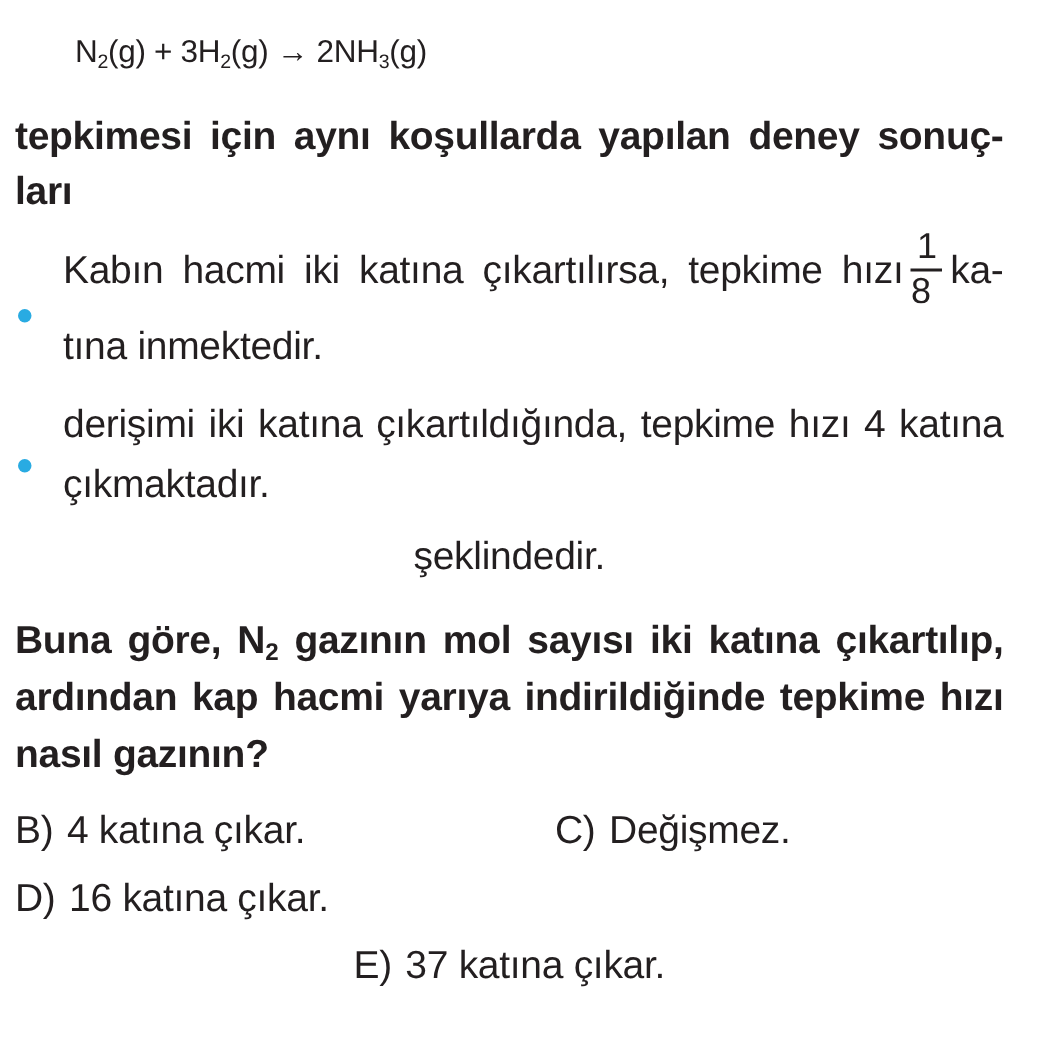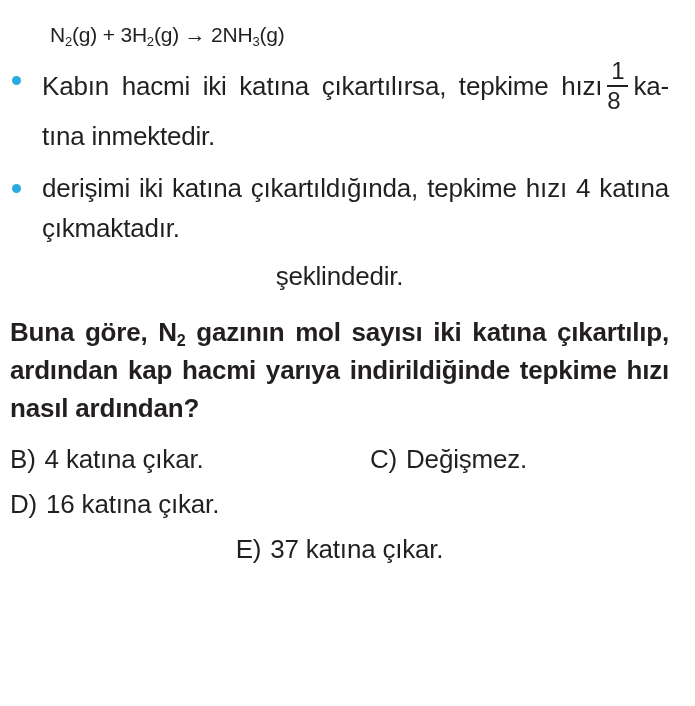--- a/index.html
+++ b/index.html
@@ -42,21 +42,21 @@
     text-align-last: justify;
     text-justify: inter-word;
   }
 
   .intro {
     margin-top: 20px;
     font-weight: bold;
     line-height: 37px;
   }
 
-  .bullet { display: flex; align-items: flex-start; }
+  .bullet { display: flex; align-items: center; }
   .bullet-1 { margin-top: 8px; }
   .bullet-2 { margin-top: 12px; }
   .bullet .dot {
     flex: none;
     width: 9px;
     height: 9px;
     border-radius: 50%;
     background: var(--bullet-color);
     margin: 16px 21px 0 2px;
   }
@@ -108,20 +108,24 @@
     text-align: center;
   }
 </style>
 </head>
 <body>
 
 <div class="page">
 
   <div class="equation">N<sub class="subscript">2</sub>(g) + 3H<sub class="subscript">2</sub>(g) → 2NH<sub class="subscript">3</sub>(g)</div>
 
+  <div class="intro">
+      <div class="text-line just">tepkimesi için aynı koşullarda yapılan deney sonuç-</div>
+      <div class="text-line">ları</div>
+    </div>
 
   <div class="bullet bullet-1">
     <span class="dot"></span>
     <div class="content">
         <div class="text-line just">Kabın hacmi iki katına çıkartılırsa, tepkime hızı<span class="frac">
             <span class="num">1</span>
             <span class="den">8</span>
           </span>ka-</div>
         <div class="text-line">tına inmektedir.</div>
       </div>
@@ -133,21 +137,21 @@
         <div class="text-line just">derişimi iki katına çıkartıldığında, tepkime hızı 4 katına</div>
         <div class="text-line">çıkmaktadır.</div>
       </div>
   </div>
 
   <div class="closing">şeklindedir.</div>
 
   <div class="question">
       <div class="text-line just">Buna göre, N<sub class="subscript">2</sub> gazının mol sayısı iki katına çıkartılıp,</div>
       <div class="text-line just">ardından kap hacmi yarıya indirildiğinde tepkime hızı</div>
-      <div class="text-line">nasıl ardından?</div>
+      <div class="text-line">nasıl gazının?</div>
     </div>
 
   <div class="options">
     <div class="option">
       <span class="opt-label">B)</span><span class="opt-text">4 katına çıkar.</span>
     </div>
     <div class="option">
       <span class="opt-label">C)</span><span class="opt-text">Değişmez.</span>
     </div>
     <div class="option">

